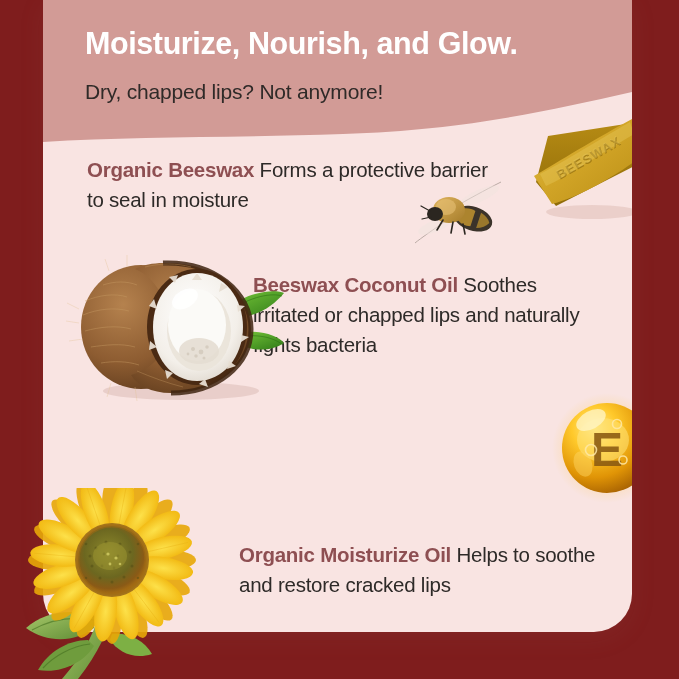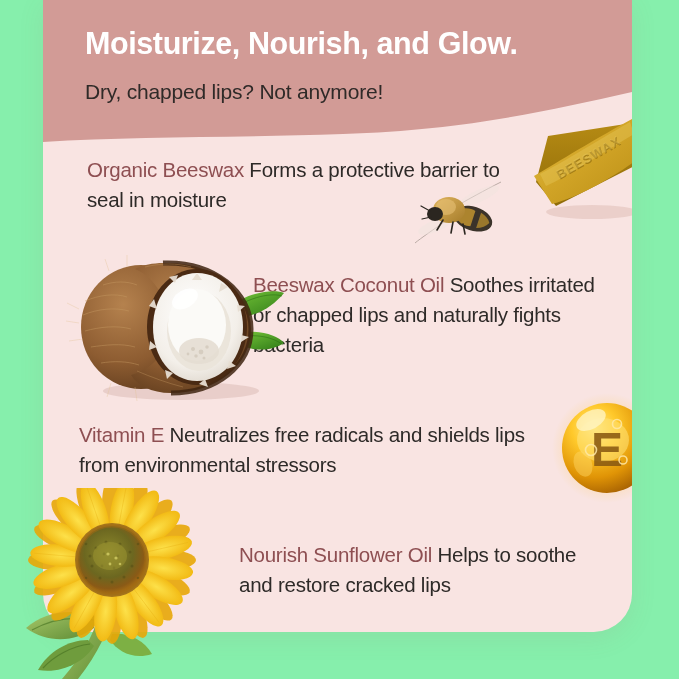--- a/index.html
+++ b/index.html
@@ -2,21 +2,21 @@
 <html><head>
 <meta charset="utf-8">
 <style>
   * { margin:0; padding:0; box-sizing:border-box; }
   html,body{
     width:679px; height:679px;
     background:#fdf8f5;
     font-family:"Liberation Sans", sans-serif;
     overflow:hidden;
   }
-  #stage{ position:relative; width:679px; height:679px; background:#86efac;padding-left:25px; }
+  #stage{ position:relative; width:679px; height:679px; background:#7f1d1d;padding-left:25px; }
 
   
   .card{
     position:absolute; left:43px; top:0; width:589px; height:632px;
     background:#f9e4e2;
     border-radius:0 0 38px 38px;
     overflow:hidden;
   }
   .card-shadow{
     position:absolute; left:43px; top:0; width:589px; height:632px;
@@ -34,21 +34,21 @@
     font-size:30.5px; font-weight:bold; color:#ffffff;
     letter-spacing:-.4px; white-space:nowrap;
   }
   .subhead{
     position:absolute; left:42px; top:80px; width:540px;
     font-size:21px; color:#2f2a28; letter-spacing:-.2px; white-space:nowrap;
   }
 
   
   .benefit{ position:absolute; color:#2e2a28; font-size:20.5px; line-height:30px; letter-spacing:-.25px; }
-  .benefit .lead{ color:#8e4f52; font-weight:normal; }
+  .benefit .lead{ color:#8e4f52; font-weight:bold; }
   .b-beeswax  { left:44px;  top:155px; width:420px; }
   .b-coconut  { left:210px; top:270px; width:345px; }
   .b-vitamin  { left:36px;  top:420px; width:470px; }
   .b-sunflower{ left:196px; top:540px; width:360px; }
 
   
   .beeswax-bar{
     position:absolute; left:487px; top:114px; width:122px; height:110px;
   }
   .beeswax-bar svg{ display:block; }
@@ -86,26 +86,23 @@
     <div class="subhead">Dry, chapped lips? Not anymore!</div>
 
     <div class="benefit b-beeswax">
       <span class="lead">Organic Beeswax</span><span> Forms a protective barrier to seal in moisture</span>
     </div>
 
     <div class="benefit b-coconut">
       <span class="lead">Beeswax Coconut Oil</span><span> Soothes irritated or chapped lips and naturally fights bacteria</span>
     </div>
 
-    <div class="benefit b-vitamin">
-      <span class="lead">Vitamin E</span><span> Neutralizes free radicals and shields lips from environmental stressors</span>
-    </div>
 
     <div class="benefit b-sunflower">
-      <span class="lead">Nourish Sunflower Oil</span><span> Helps to soothe and restore cracked lips</span>
+      <span class="lead">Organic Moisturize Oil</span><span> Helps to soothe and restore cracked lips</span>
     </div>
 
     <div class="beeswax-bar">
       <svg width="122" height="110" viewBox="0 0 122 110" aria-hidden="true">
         <defs>
           <linearGradient id="waxTop" x1="0" y1="0" x2="1" y2="1">
             <stop offset="0%" stop-color="#e2bc44"></stop>
             <stop offset="45%" stop-color="#d2a527"></stop>
             <stop offset="100%" stop-color="#b98d15"></stop>
           </linearGradient>

